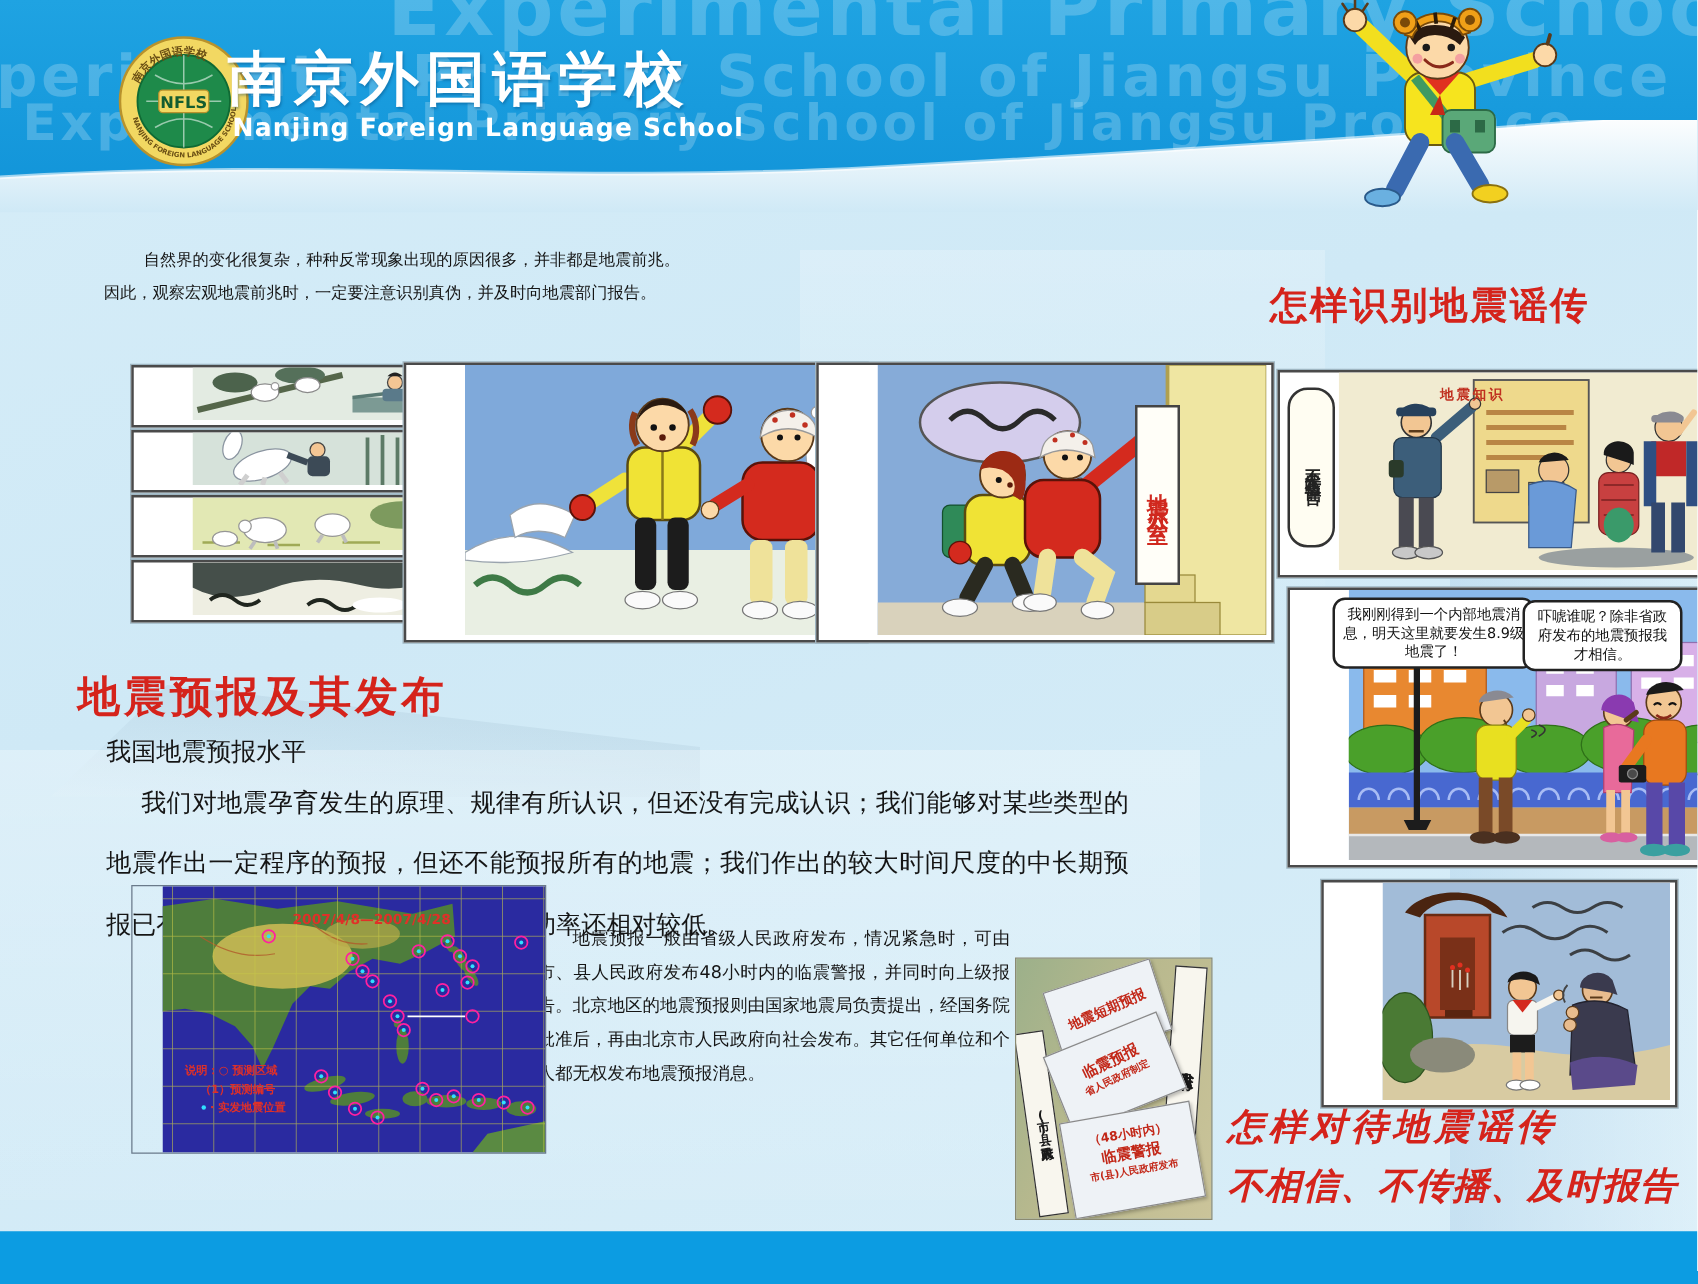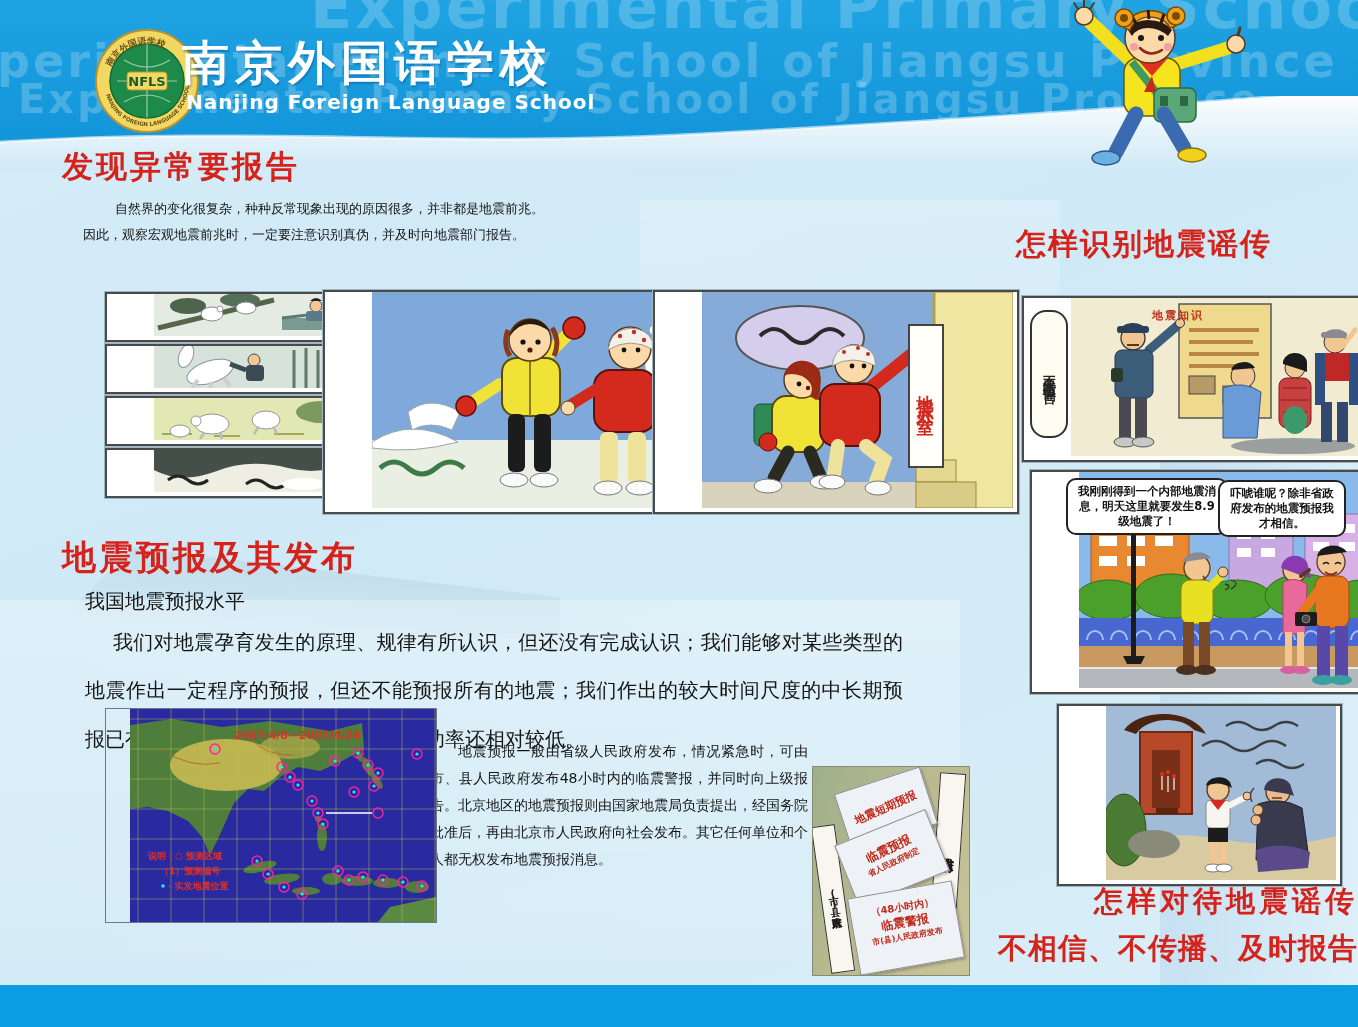--- a/index.html
+++ b/index.html
@@ -54,35 +54,35 @@
     display:flex;align-items:center;justify-content:center;
   }
   .vsign{
     writing-mode:vertical-rl;text-orientation:upright;
     background:#fffef8;border:2px solid #444;
     font-size:17px;font-weight:bold;letter-spacing:6px;color:#d0281e;
     display:flex;align-items:center;justify-content:center;
   }
   .hbubble{
     background:#ffffff;border:2px solid #222;border-radius:10px;
-    font-size:11.5px;font-weight:bold;line-height:1.3;color:#111;
+    font-size:11.5px;font-weight:normal;line-height:1.3;color:#111;
     padding:4px 6px;text-align:center;
   }
   .poster-title{color:#c03020;font-weight:bold;font-size:11px;letter-spacing:2px;}
 
   
   .docs{left:812px;top:766px;width:156px;height:208px;border:1px solid #8a8a72;
         background:linear-gradient(115deg,#9cb08a 0%,#b9b98e 45%,#cbc49a 100%);overflow:hidden;}
   .vbanner{writing-mode:vertical-rl;text-orientation:upright;background:#f8f6ee;border:1px solid #333;
            color:#1a1a1a;font-weight:bold;display:flex;align-items:center;justify-content:center;}
   .paper{background:#eef2f6;border:1px solid #8a8a8a;box-shadow:1px 2px 3px rgba(0,0,0,.25);
          color:#c22718;font-weight:bold;text-align:center;overflow:hidden;}
 
   
-  .rumor-footer{left:982px;top:882px;width:376px;text-align:right;color:var(--accent-red);font-weight:bold;}
+  .rumor-footer{left:982px;top:882px;width:376px;text-align:left;color:var(--accent-red);font-weight:bold;font-style:italic;}
   .rf1{font-size:29px;letter-spacing:4px;}
   .rf2{font-size:29px;letter-spacing:1px;margin-top:7px;}
 
   .footer-strip{left:0;top:985px;width:1358px;height:42px;background:var(--footer-blue);}
 
   
   .deco{pointer-events:none;}
   .deco-roof{left:40px;top:548px;width:520px;height:90px;background:linear-gradient(185deg,rgba(110,145,170,.18),rgba(255,255,255,.05));clip-path:polygon(0 100%,18% 0,100% 55%,100% 100%);}
   .deco-wall{left:0px;top:600px;width:960px;height:360px;background:linear-gradient(180deg,rgba(255,255,255,.30),rgba(255,255,255,.06));}
   .deco-bldg{left:1160px;top:420px;width:198px;height:565px;background:linear-gradient(90deg,rgba(170,205,232,.38),rgba(235,246,252,.25));}
@@ -167,21 +167,20 @@
       <circle cx="144" cy="16" r="9" fill="#f0a018" stroke="#7a4a08" stroke-width="1.5"></circle>
       <circle cx="144" cy="16" r="4" fill="#7a4a08"></circle>
 
       <path d="M104,114 L84,152" stroke="#3a6ab0" stroke-width="15" stroke-linecap="round"></path>
       <path d="M132,114 L152,148" stroke="#3a6ab0" stroke-width="15" stroke-linecap="round"></path>
       <ellipse cx="74" cy="158" rx="14" ry="7" fill="#6ab0e0" stroke="#2a5a8a" stroke-width="1.5"></ellipse>
       <ellipse cx="160" cy="155" rx="14" ry="7" fill="#f2d020" stroke="#8a7010" stroke-width="1.5"></ellipse>
     </svg>
   </div>
 
-  <div class="abs h-red h1a">发现异常要报告</div>
   <div class="abs para para1">
     <div class="ind">自然界的变化很复杂，种种反常现象出现的原因很多，并非都是地震前兆。</div>
     <div>因此，观察宏观地震前兆时，一定要注意识别真伪，并及时向地震部门报告。</div>
   </div>
 
   <div class="abs frame strip" style="top:292px;">
     <svg width="196" height="42" viewBox="0 0 196 42">
       <rect width="196" height="42" fill="#e3ebe2"></rect>
       <path d="M4,34 L120,6" stroke="#55664a" stroke-width="5"></path>
       <ellipse cx="34" cy="12" rx="18" ry="8" fill="#4c634c"></ellipse>

